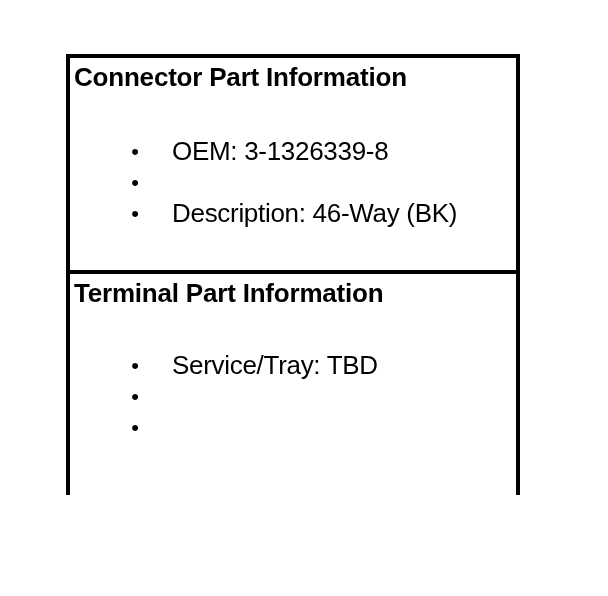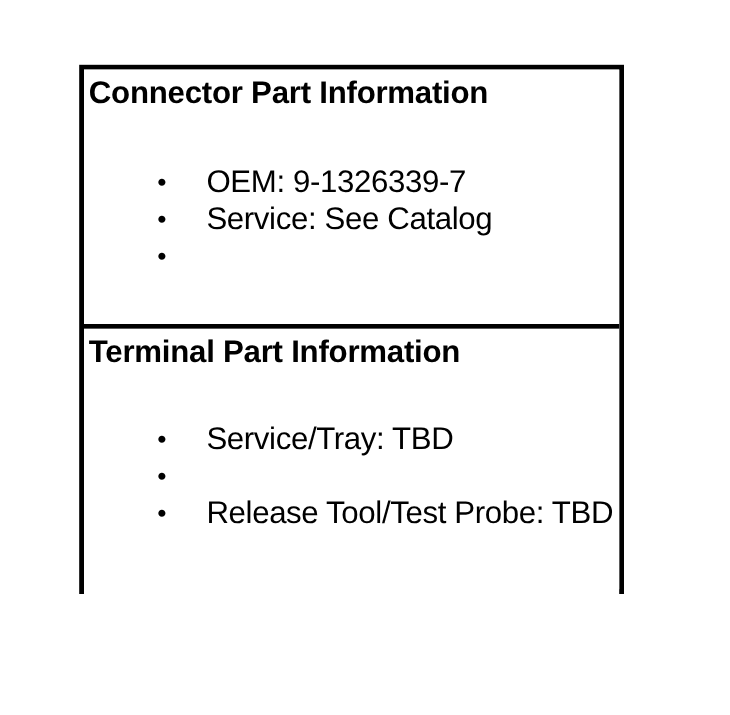--- a/index.html
+++ b/index.html
@@ -99,43 +99,42 @@
 <body>
 
 <div id="info-box">
 
   <div class="panel top">
     <div class="panel-title">Connector Part Information</div>
 
     <ul class="bullet-list">
       <li class="bullet-item">
         <span class="bullet-marker">•</span>
-        <span class="bullet-text">OEM: 9-1326339-7</span>
+        <span class="bullet-text">OEM: 3-1326339-8</span>
       </li>
       <li class="bullet-item">
         <span class="bullet-marker">•</span>
-        <span class="bullet-text">Service: See Catalog</span>
       </li>
       <li class="bullet-item">
         <span class="bullet-marker">•</span>
+        <span class="bullet-text">Description: 46-Way (BK)</span>
       </li>
     </ul>
   </div>
 
   <div class="panel bottom">
     <div class="panel-title">Terminal Part Information</div>
 
     <ul class="bullet-list">
       <li class="bullet-item">
         <span class="bullet-marker">•</span>
         <span class="bullet-text">Service/Tray: TBD</span>
       </li>
       <li class="bullet-item">
         <span class="bullet-marker">•</span>
       </li>
       <li class="bullet-item">
         <span class="bullet-marker">•</span>
-        <span class="bullet-text">Release Tool/Test Probe: TBD</span>
       </li>
     </ul>
   </div>
 
 </div>
 
 </body></html>

